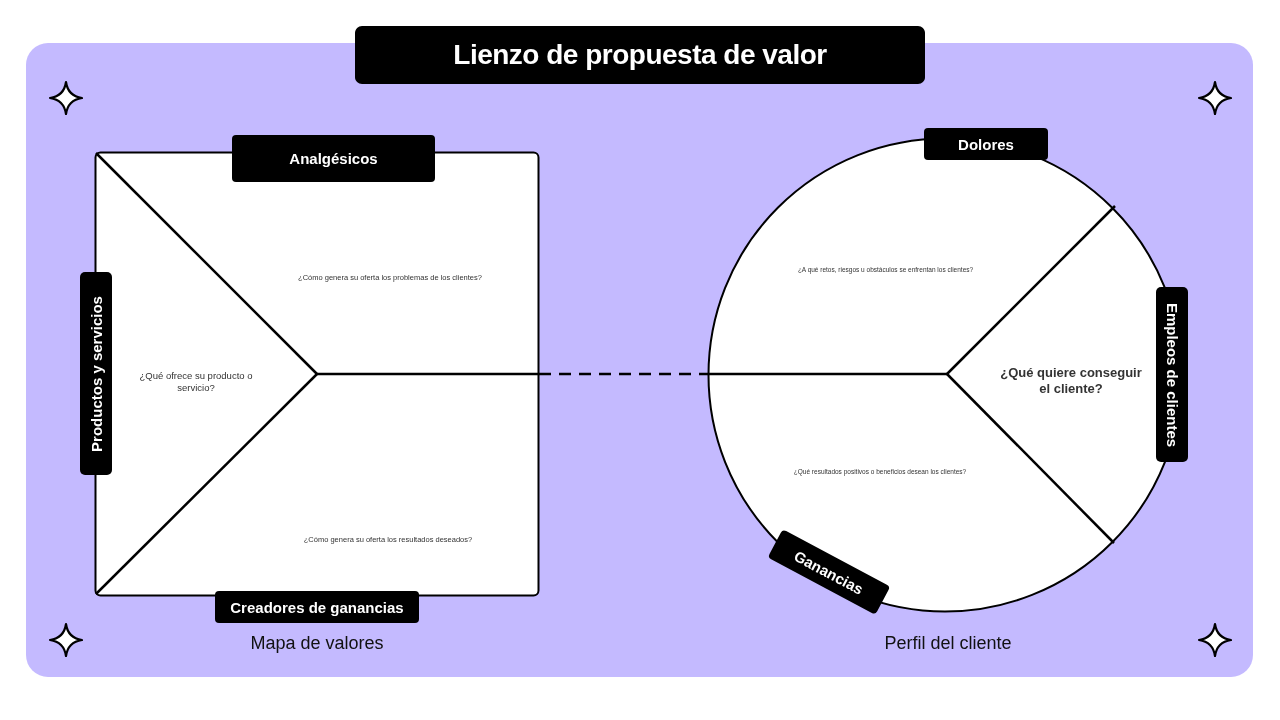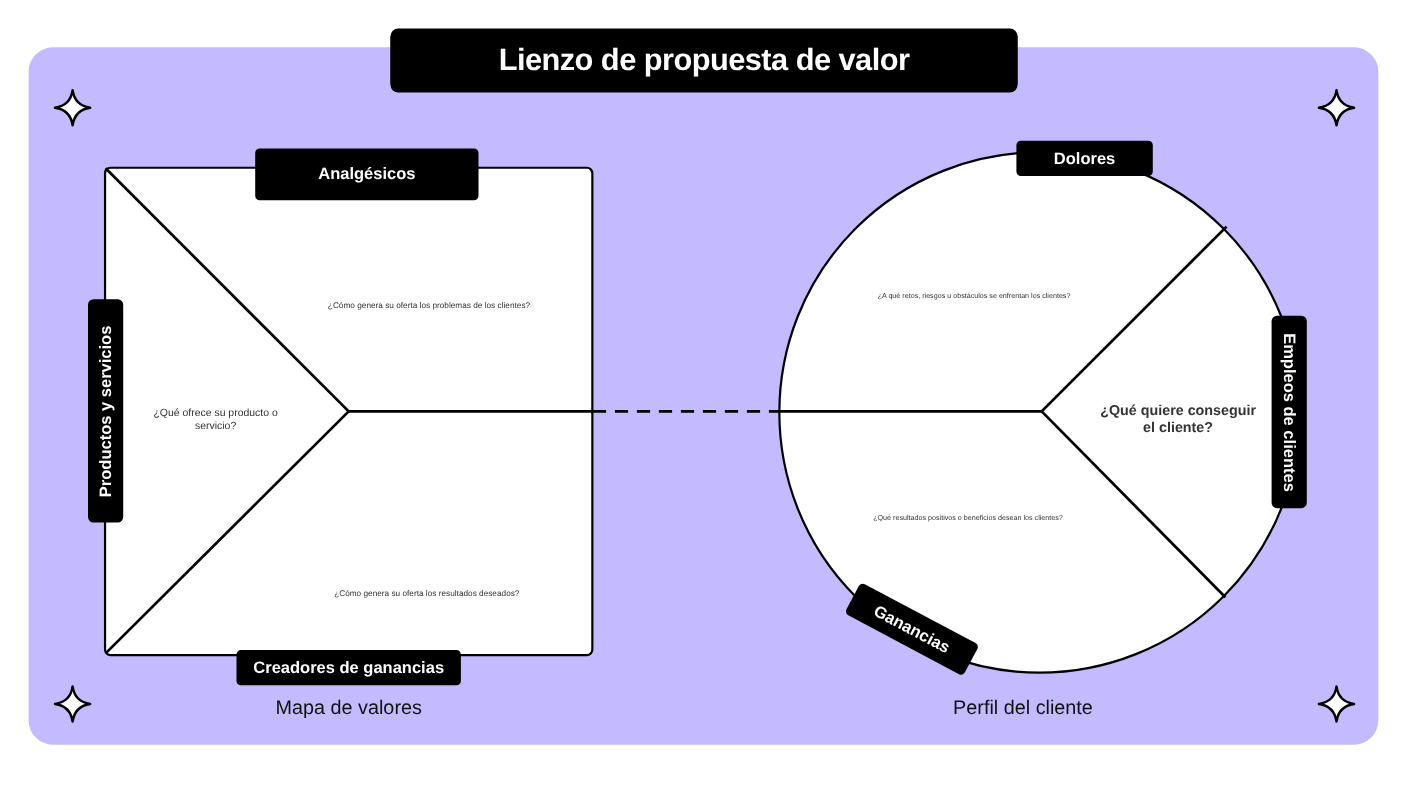--- a/index.html
+++ b/index.html
@@ -94,13 +94,13 @@
 <div class="vertical-pill" style="left:1156px;top:287px;width:32px;height:175px;">
   <span style="transform: translate(-50%,-50%) rotate(90deg);">Empleos de clientes</span>
 </div>
 
 <div class="label-pill" style="left:768px;top:556px;width:122px;height:32px;transform:rotate(28deg);transform-origin:center;">Ganancias</div>
 
 <div class="q" style="left:788px;top:266px;width:195px;font-size:6.5px;">¿A qué retos, riesgos u obstáculos se enfrentan los clientes?</div>
 <div class="q" style="left:996px;top:365px;width:150px;font-size:13px;font-weight:bold;">¿Qué quiere conseguir el cliente?</div>
 <div class="q" style="left:785px;top:468px;width:190px;font-size:6.5px;">¿Qué resultados positivos o beneficios desean los clientes?</div>
 
-<div class="caption" style="left:830px;top:633px;width:200px;">Perfil del cliente</div>
+<div class="caption" style="left:848px;top:633px;width:200px;">Perfil del cliente</div>
 
 </body></html>

